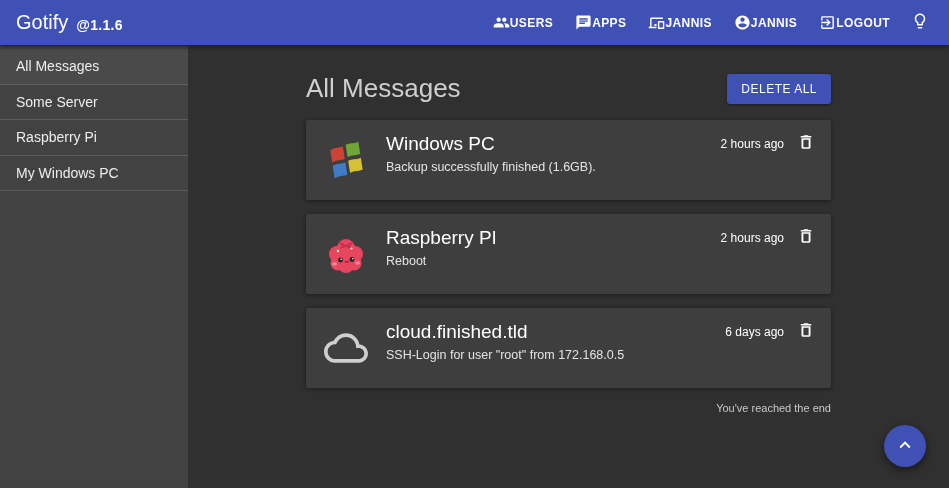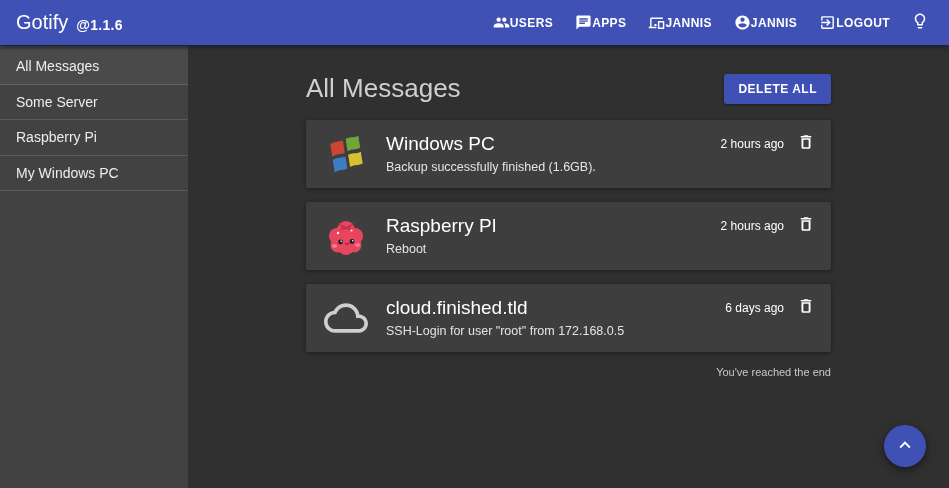--- a/index.html
+++ b/index.html
@@ -59,27 +59,27 @@
     position: absolute; left: 188px; top: 46px; right: 0; bottom: 0;
     overflow: hidden;
   }
   .inner { width: 525px; margin: 27px auto 0 auto; }
   .head-row { display: flex; align-items: center; justify-content: space-between; margin-bottom: 16px; }
   .page-title { color: #cfcfcf; font-size: 26px; font-weight: 400; }
   .delete-all {
     background: #3f51b5; color: #fff;
     border: none; border-radius: 3px; cursor: pointer;
     font-family: "Liberation Sans", sans-serif;
-    font-size: 12px; font-weight: bold; letter-spacing: .5px;
+    font-size: 12px; font-weight: normal; letter-spacing: .5px;
     padding: 8px 14px;
     box-shadow: 0 1px 3px rgba(0,0,0,.45);
   }
 
   .card {
-    height: 68px; background: #3e3e3e; border-radius: 2px;
+    height: 80px; background: #3e3e3e; border-radius: 2px;
     box-shadow: 0 1px 4px rgba(0,0,0,.45);
     margin-bottom: 14px;
     display: flex; align-items: center;
     padding: 0 16px 0 18px;
   }
   .card-icon { width: 44px; height: 44px; flex: none; margin-right: 18px;
     display: flex; align-items: center; justify-content: center; }
   .card-text { flex: 1; align-self: flex-start; padding-top: 12px; min-width: 0; }
   .card-title { color: #fff; font-size: 19px; font-weight: 400; line-height: 1.25; }
   .card-body { color: rgba(255,255,255,.86); font-size: 12.5px; margin-top: 4px; }

